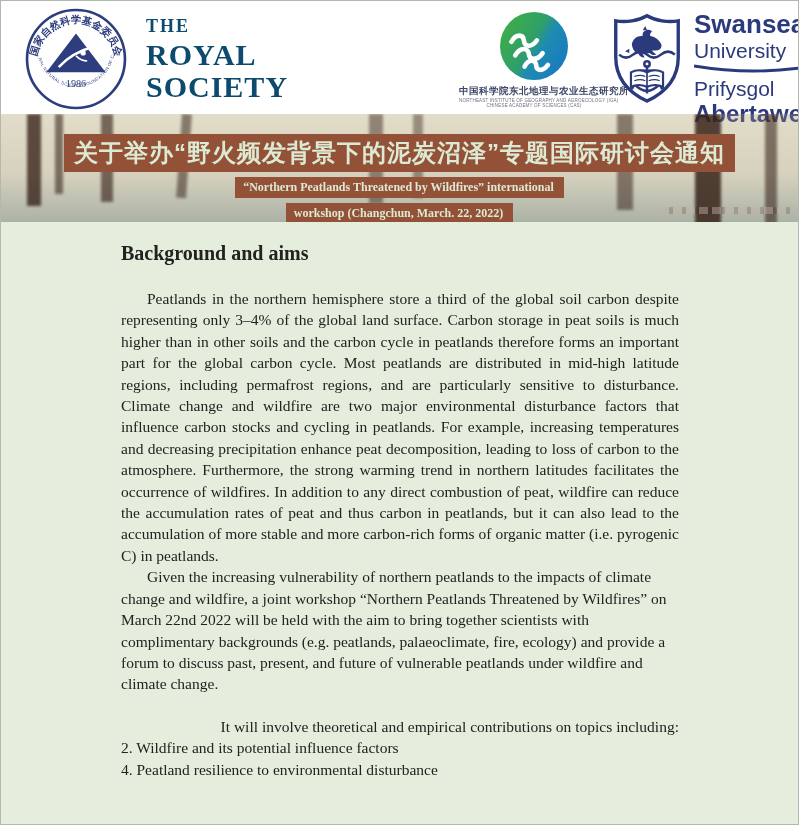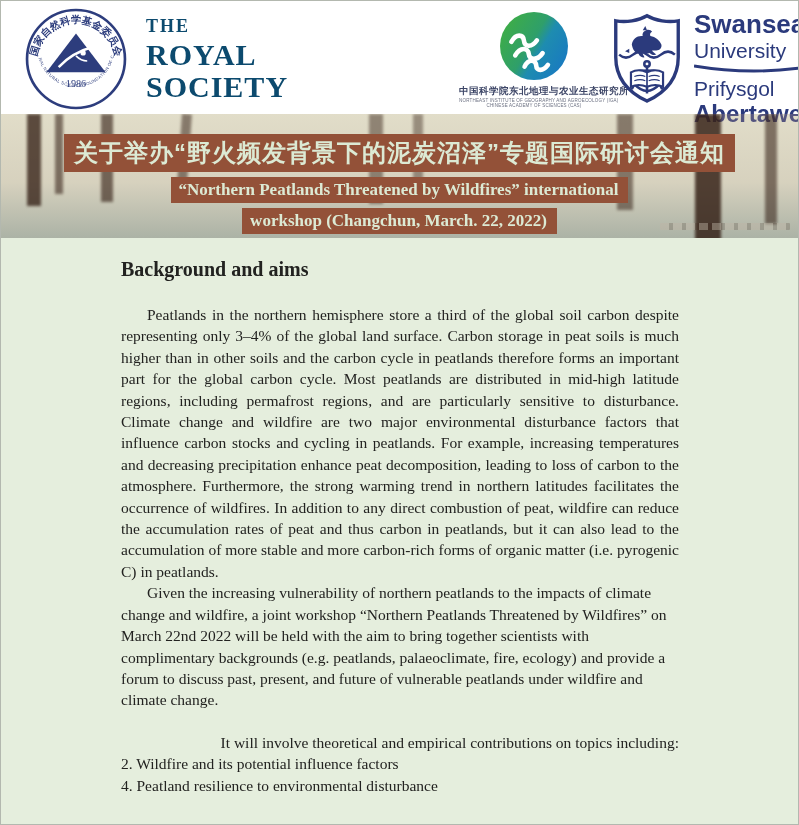--- a/index.html
+++ b/index.html
@@ -28,40 +28,40 @@
   .swansea-shield { width:76px; height:98px; margin-right:9px; }
   .swansea-text { font-family:"Liberation Sans", sans-serif; color:#2b3a7c; line-height:1; padding-top:2px; }
   .sw-l1 { font-size:26px; font-weight:bold; }
   .sw-l2 { font-size:21px; margin-top:3px; }
   .sw-swoosh { display:block; margin:2px 0 3px 0; }
   .sw-l3 { font-size:21px; font-weight:normal; margin-top:2px; }
   .sw-l4 { font-size:24px; font-weight:bold; margin-top:3px; }
 
   
   .banner {
-    position:relative; height:124px; overflow:hidden;
+    position:relative; height:108px; overflow:hidden;
     background:
       radial-gradient(90px 45px at 4% 55%,  rgba(255,150,30,.75), rgba(255,150,30,0) 70%),
       radial-gradient(120px 34px at 10% 86%, rgba(255,170,40,.95), rgba(255,170,40,0) 72%),
       radial-gradient(100px 30px at 30% 92%, rgba(255,120,10,.9),  rgba(255,120,10,0) 70%),
       radial-gradient(90px 26px at 48% 95%,  rgba(255,160,30,.85), rgba(255,160,30,0) 70%),
       radial-gradient(130px 32px at 68% 92%, rgba(255,140,20,.9),  rgba(255,140,20,0) 72%),
       radial-gradient(110px 30px at 90% 88%, rgba(255,170,45,.9),  rgba(255,170,45,0) 70%),
       linear-gradient(180deg, #d9bca6 0%, #d8a habanero 0%, #d8a88c 20%, #cb9271 38%, #b07450 54%, #6e3c25 68%, #33180d 80%, #1b0c05 100%);
   }
   .trunk { position:absolute; top:0; background:#2f1a10; filter:blur(1.6px); }
   .fire-haze { position:absolute; inset:0; background:linear-gradient(180deg, rgba(214,170,140,.25) 0%, rgba(150,80,50,.18) 55%, rgba(0,0,0,.25) 100%); }
 
   .banner-titles {
     position:absolute; left:0; right:0; top:20px;
     display:flex; flex-direction:column; align-items:center; gap:5px; z-index:3;
   }
   .bt-line { display:inline-block; background:#935138; color:#dcead4; padding:3px 10px; }
   .bt-cn { font-size:24px; font-weight:bold; font-family:"Liberation Sans", sans-serif; letter-spacing:1px; }
-  .bt-en { font-size:17px; font-weight:bold; font-family:"Liberation Serif", serif;padding-left:8px; }
+  .bt-en { font-size:12px; font-weight:bold; font-family:"Liberation Serif", serif;padding-left:8px; }
 
   .banner-watermark {
     position:absolute; right:8px; bottom:8px; width:130px; height:7px; z-index:3;
     background:repeating-linear-gradient(90deg, rgba(190,180,165,.55) 0 9px, rgba(60,35,25,.25) 9px 13px);
     border-radius:1px; filter:blur(.4px); opacity:.8;
   }
 
   
   .content { padding:18px 119px 0 120px; color:#222220; }
   .content h2 { font-size:20px; font-weight:bold; line-height:26px; margin-bottom:22px; }

